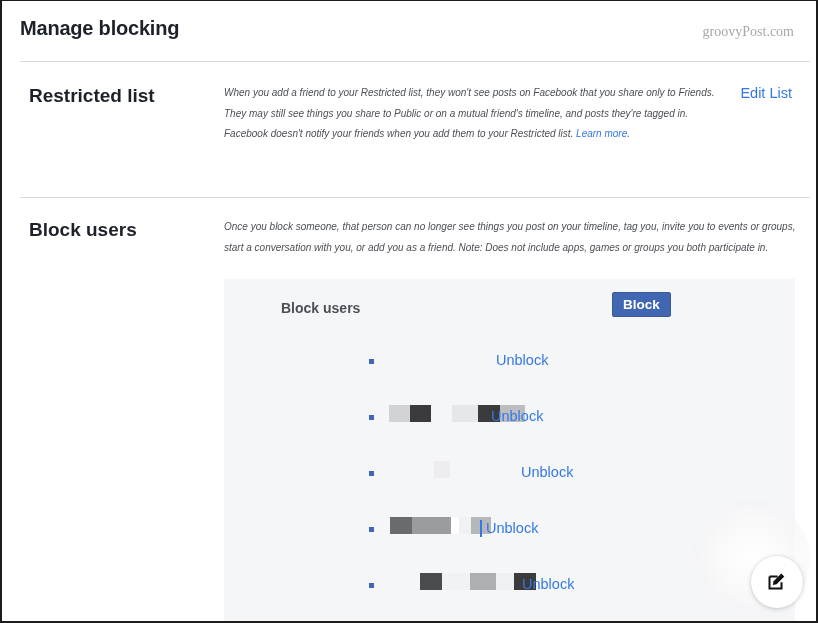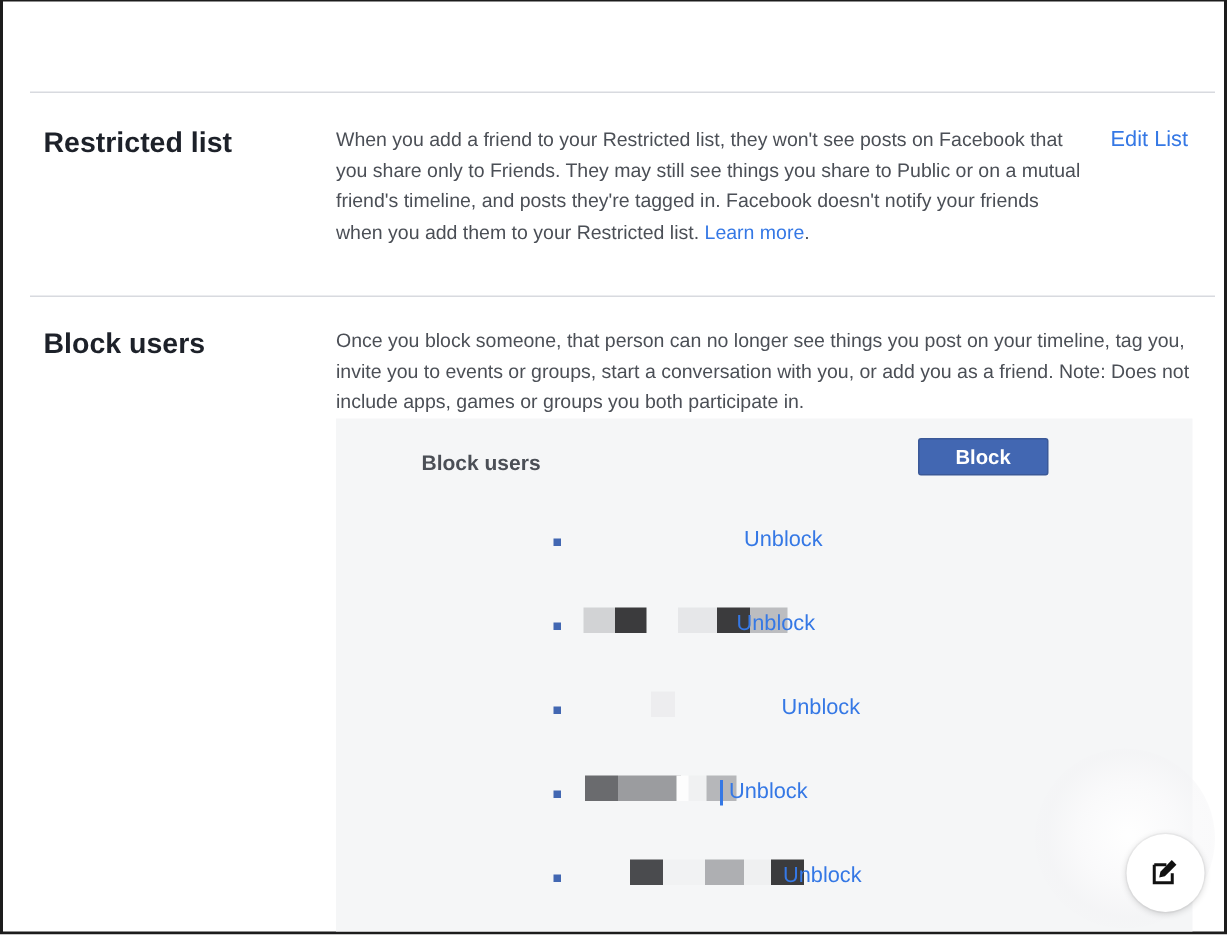--- a/index.html
+++ b/index.html
@@ -68,23 +68,24 @@
     position: absolute;
     left: 27px;
     font-size: 19px;
     font-weight: bold;
     color: #1d2129;
   }
   .section-body {
     position: absolute;
     left: 222px;
     width: 572px;
-    font-size: 13px;
+    font-size: 10px;
     line-height: 20.5px;
     color: #4b4f56;
+    font-style: italic;
   }
   .section-body.narrow { width: 500px; }
   .link {
     color: #3578e5;
     text-decoration: none;
     cursor: pointer;
   }
   .edit-list {
     position: absolute;
     right: 24px;
@@ -147,21 +148,21 @@
     border-radius: 0;
     outline: none;
   }
   .name-input::placeholter { color: #8d949e; }
   .name-input::placeholder { color: #8d949e; }
   .block-btn {
     position: absolute;
     left: 388px;
     top: -1px;
     height: 25px;
-    padding: 0 24px;
+    padding: 0 10px;
     background: #4267b2;
     border: 1px solid #3b5998;
     color: #ffffff;
     font-family: "Liberation Sans", sans-serif;
     font-size: 13.5px;
     font-weight: bold;
     border-radius: 2px;
     cursor: pointer;
     box-sizing: border-box;
   }
@@ -230,20 +231,24 @@
     align-items: center;
     justify-content: center;
     cursor: pointer;
   }
 </style>
 </head>
 <body>
 
 <div id="page">
 
+  <div class="header">
+    <div class="header-title">Manage blocking</div>
+    <div class="watermark">groovyPost.com</div>
+  </div>
   <div class="divider top"></div>
 
   <div class="section" id="restricted-section">
     <div class="section-label">Restricted list</div>
     <div class="section-body narrow">
       <span>When you add a friend to your Restricted list, they won't see posts on Facebook that you share only to Friends. They may still see things you share to Public or on a mutual friend's timeline, and posts they're tagged in. Facebook doesn't notify your friends when you add them to your Restricted list. </span><a class="link">Learn more</a><span>.</span>
     </div>
   </div>
   <div class="edit-list">Edit List</div>
 

